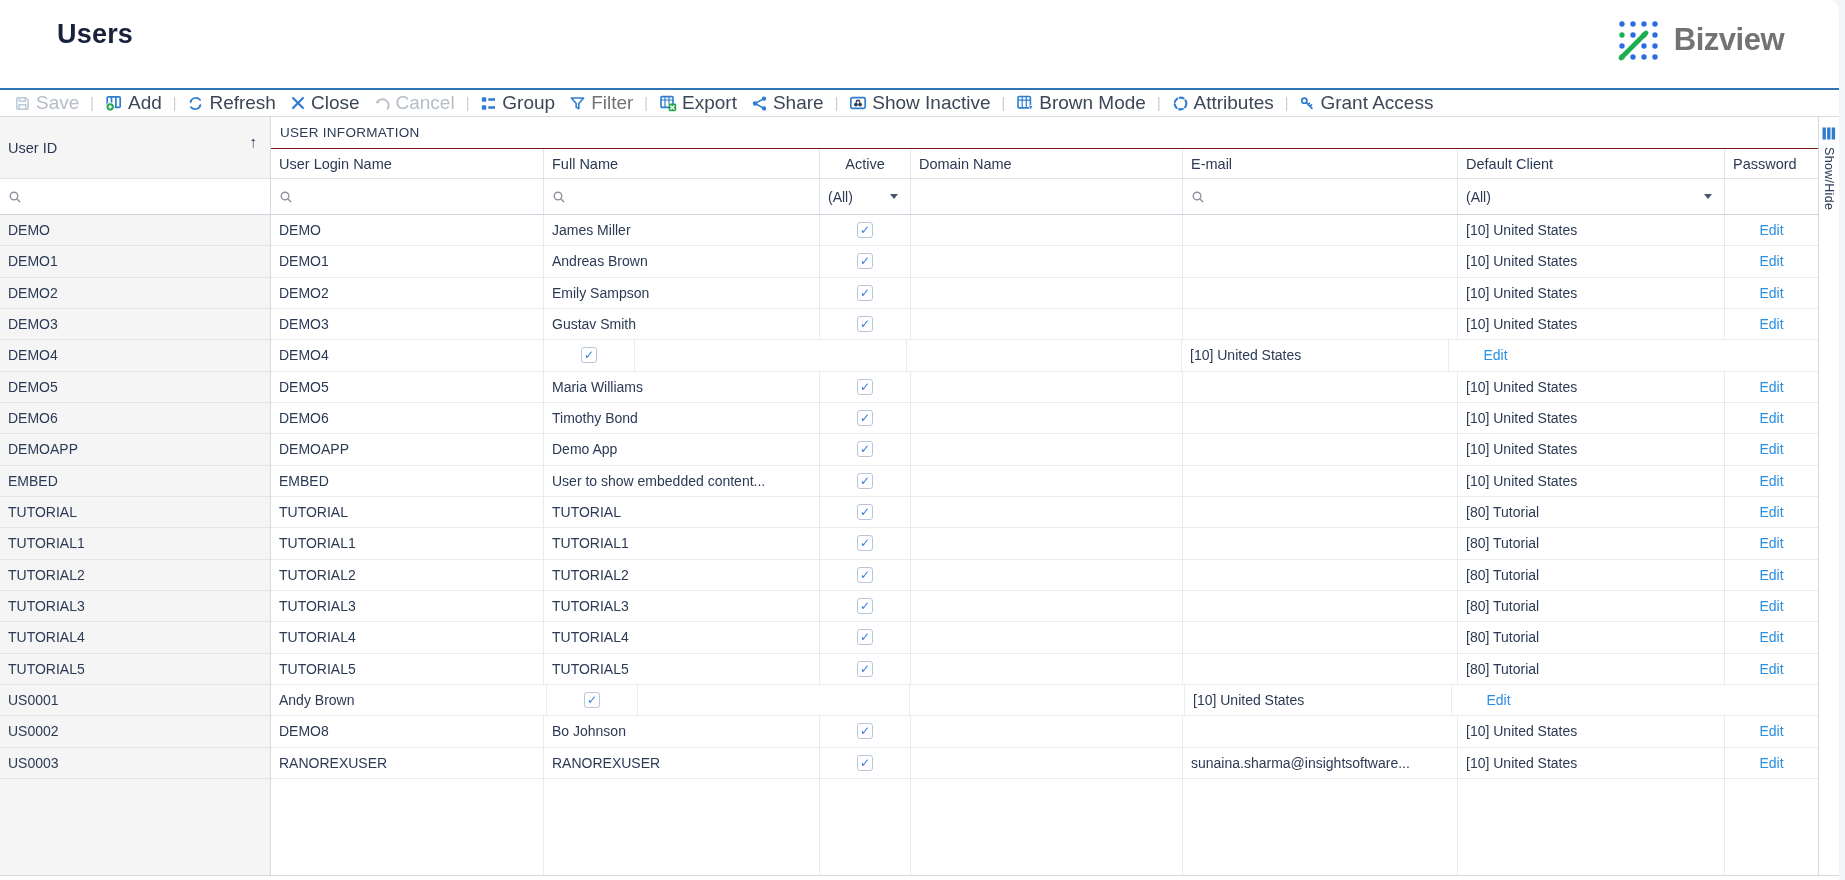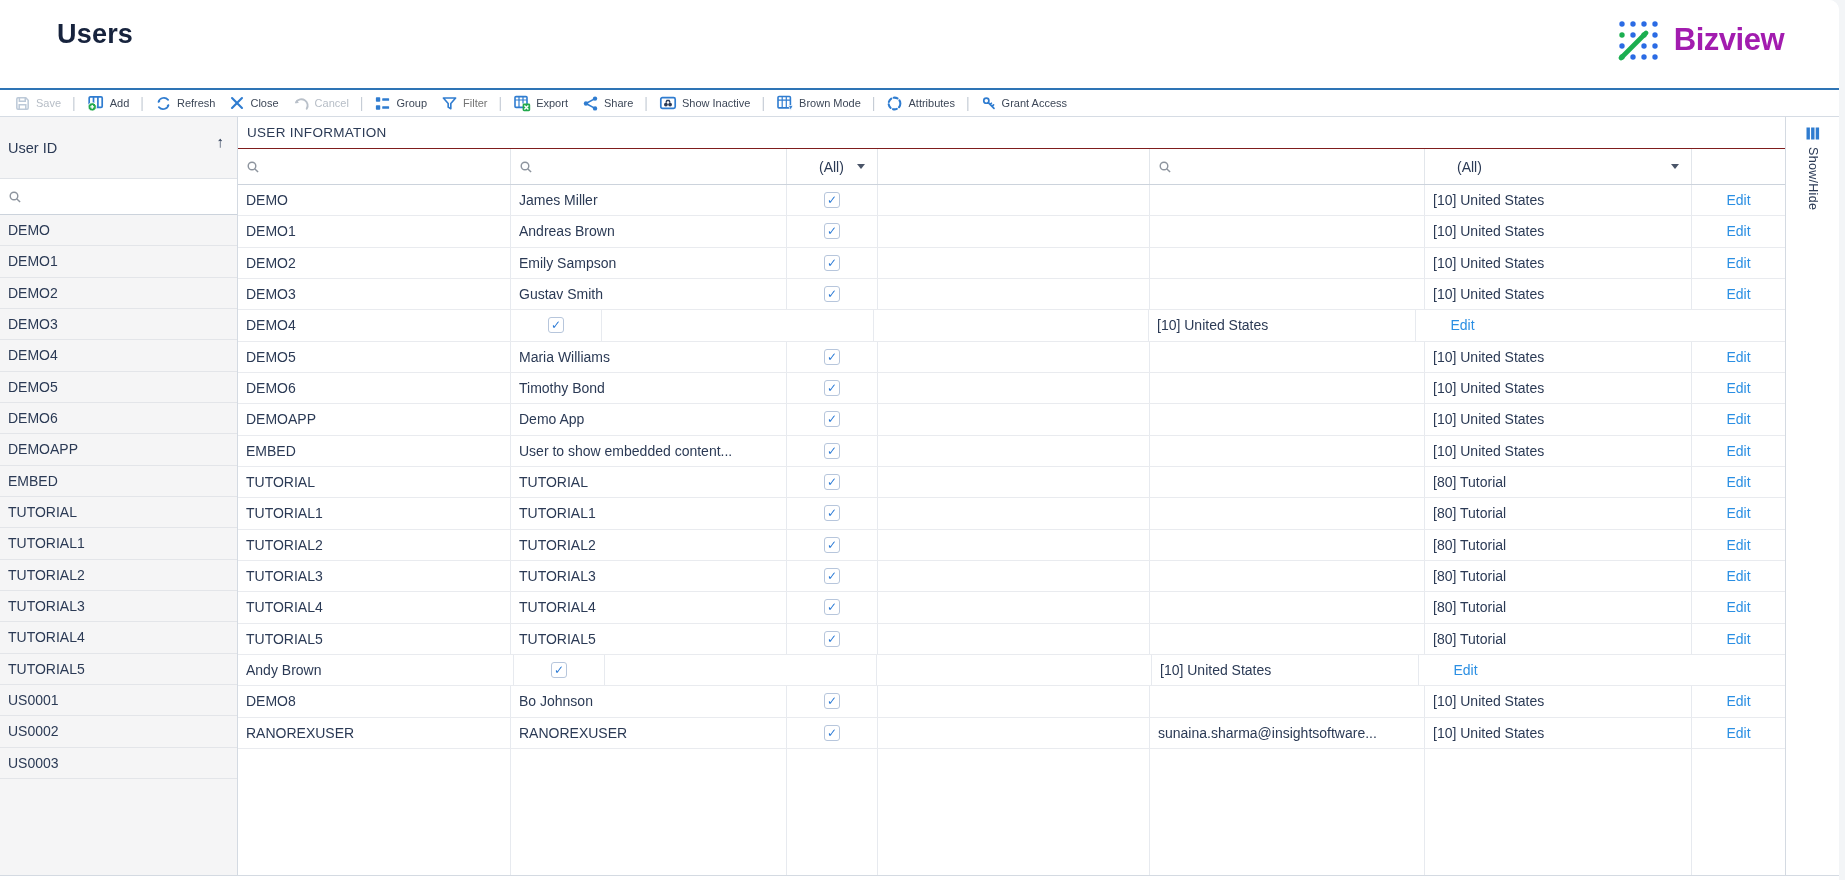--- a/index.html
+++ b/index.html
@@ -5,55 +5,55 @@
   * { box-sizing: border-box; margin: 0; padding: 0; }
   html, body { width: 1845px; height: 880px; overflow: hidden; }
   body { background: #f3f5f7; font-family: "Liberation Sans", "DejaVu Sans", sans-serif; color: #2b3a55; }
   .app { position: relative; width: 1845px; height: 880px; border-radius: 9px; }
   .card { position: absolute; left: 0; top: 0; width: 1839px; height: 880px; background: #fff; border-top-right-radius: 10px; }
 
   
   .header { position: absolute; left: 0; top: 0; width: 1839px; height: 88px; background: #fff; border-top-right-radius: 10px; }
   .page-title { position: absolute; left: 57px; top: 19px; font-size: 27px; font-weight: 700; color: #17233d; letter-spacing: 0.2px; }
   .brand { position: absolute; right: 55px; top: 17px; display: flex; align-items: center; gap: 11px; height: 46px; }
-  .brand-name { font-size: 31px; font-weight: 700; color: #a21caf; letter-spacing: -0.5px; }
+  .brand-name { font-size: 31px; font-weight: 700; color: #737373; letter-spacing: -0.5px; }
   .blue-rule { position: absolute; left: 0; top: 88px; width: 1839px; height: 2px; background: #2e74b5; }
 
   
   .toolbar { position: absolute; left: 0; top: 90px; width: 1839px; height: 27px; background: #fff;
              border-bottom: 1px solid #d6dce4; display: flex; align-items: center; padding-left: 7px; }
   .tb-btn { display: flex; align-items: center; gap: 5px; padding: 0 7px; height: 100%; cursor: pointer; white-space: nowrap; }
-  .tb-btn .lbl { font-size: 11px; color: #3d4757; }
+  .tb-btn .lbl { font-size: 19px; color: #3d4757; }
   .tb-btn.disabled .lbl { color: #b6bdc6; }
   .tb-btn.emph .lbl { font-weight: 400; color: #737373; }
   .tb-sep { color: #c6cdd6; font-size: 14px; padding: 0 4px; }
   .tb-btn svg { flex: 0 0 auto; }
 
   
   .table-wrap { position: absolute; left: 0; top: 117px; width: 1839px; height: 759px; display: flex; border-bottom: 1px solid #d4dae2; background: #fff; }
 
   
-  .panel { width: 238px; border-right: 1px solid #d4dae2; display: flex; flex-direction: column; }
+  .panel { width: 271px; border-right: 1px solid #d4dae2; display: flex; flex-direction: column; }
   .panel-header { height: 62px; background: #f5f5f6; border-bottom: 1px solid #e0e3e8; position: relative; display: flex; align-items: center; padding-left: 8px; }
   .panel-header .ph-label { font-size: 14.5px; color: #2b3a55; }
   .sort-arrow { position: absolute; right: 13px; top: 16px; font-size: 15px; color: #2b3a55; }
   .panel-filter { height: 36px; background: #fff; border-bottom: 1px solid #ccd3dc; display: flex; align-items: center; padding-left: 8px; }
   .panel-rows { display: flex; flex-direction: column; }
   .prow { height: 31.33px; background: #f5f5f6; border-bottom: 1px solid #e3e5e9; display: flex; align-items: center; padding-left: 8px; font-size: 14px; color: #2b3a55; cursor: pointer; }
   .panel-fill { flex: 1; background: #f5f5f6; }
 
   
   .main { width: 1548px; border-right: 1px solid #d4dae2; display: flex; flex-direction: column; }
   .group-header { height: 32px; display: flex; align-items: center; padding-left: 9px; border-bottom: 1px solid #7f1d1d;
                   font-size: 13.5px; color: #2b3a55; letter-spacing: 0.3px; }
   .col-heads { height: 30px; display: flex; border-bottom: 1px solid #dfe3e9; }
   .hcell { display: flex; align-items: center; padding-left: 8px; font-size: 14.5px; color: #2b3a55; border-right: 1px solid #e2e6eb; }
   .filter-row { height: 36px; display: flex; border-bottom: 1px solid #ccd3dc; }
   .fcell { display: flex; align-items: center; padding-left: 8px; border-right: 1px solid #e2e6eb; }
-  .fcell .all { font-size: 14px; color: #2b3a55; margin-left: 24px; }
+  .fcell .all { font-size: 14px; color: #2b3a55; }
   .caret { width: 0; height: 0; border-left: 4px solid transparent; border-right: 4px solid transparent; border-top: 5px solid #4a5568; margin-left: auto; margin-right: 12px; }
 
   .grid-body { display: flex; flex-direction: column; }
   .grow { height: 31.33px; display: flex; border-bottom: 1px solid #e9ebef; cursor: pointer; }
   .cell { display: flex; align-items: center; padding-left: 8px; font-size: 14px; color: #2b3a55; border-right: 1px solid #e7eaef;
           overflow: hidden; white-space: nowrap; }
   .cell.center { justify-content: center; padding-left: 0; }
 
   .c0 { width: 273px; } .c1 { width: 276px; } .c2 { width: 91px; } .c3 { width: 272px; }
   .c4 { width: 275px; } .c5 { width: 267px; } .c6 { width: 93px; border-right: none; }
@@ -266,20 +266,29 @@
             <div class="prow">US0001</div>
             <div class="prow">US0002</div>
             <div class="prow">US0003</div>
           </div>
         <div class="panel-fill"></div>
       </div>
 
       <div class="main">
         <div class="group-header">USER INFORMATION</div>
 
+        <div class="col-heads">
+          <div class="hcell c0">User Login Name</div>
+          <div class="hcell c1">Full Name</div>
+          <div class="hcell c2">Active</div>
+          <div class="hcell c3">Domain Name</div>
+          <div class="hcell c4">E-mail</div>
+          <div class="hcell c5">Default Client</div>
+          <div class="hcell c6">Password</div>
+        </div>
 
         <div class="filter-row">
           <div class="fcell c0">
             <svg width="14" height="14" viewBox="0 0 14 14" fill="none" stroke="#8d949e" stroke-width="1.4">
                 <circle cx="6" cy="6" r="3.8"></circle>
                 <path d="M8.9 8.9l3.2 3.2"></path>
               </svg>
           </div>
           <div class="fcell c1">
             <svg width="14" height="14" viewBox="0 0 14 14" fill="none" stroke="#8d949e" stroke-width="1.4">

